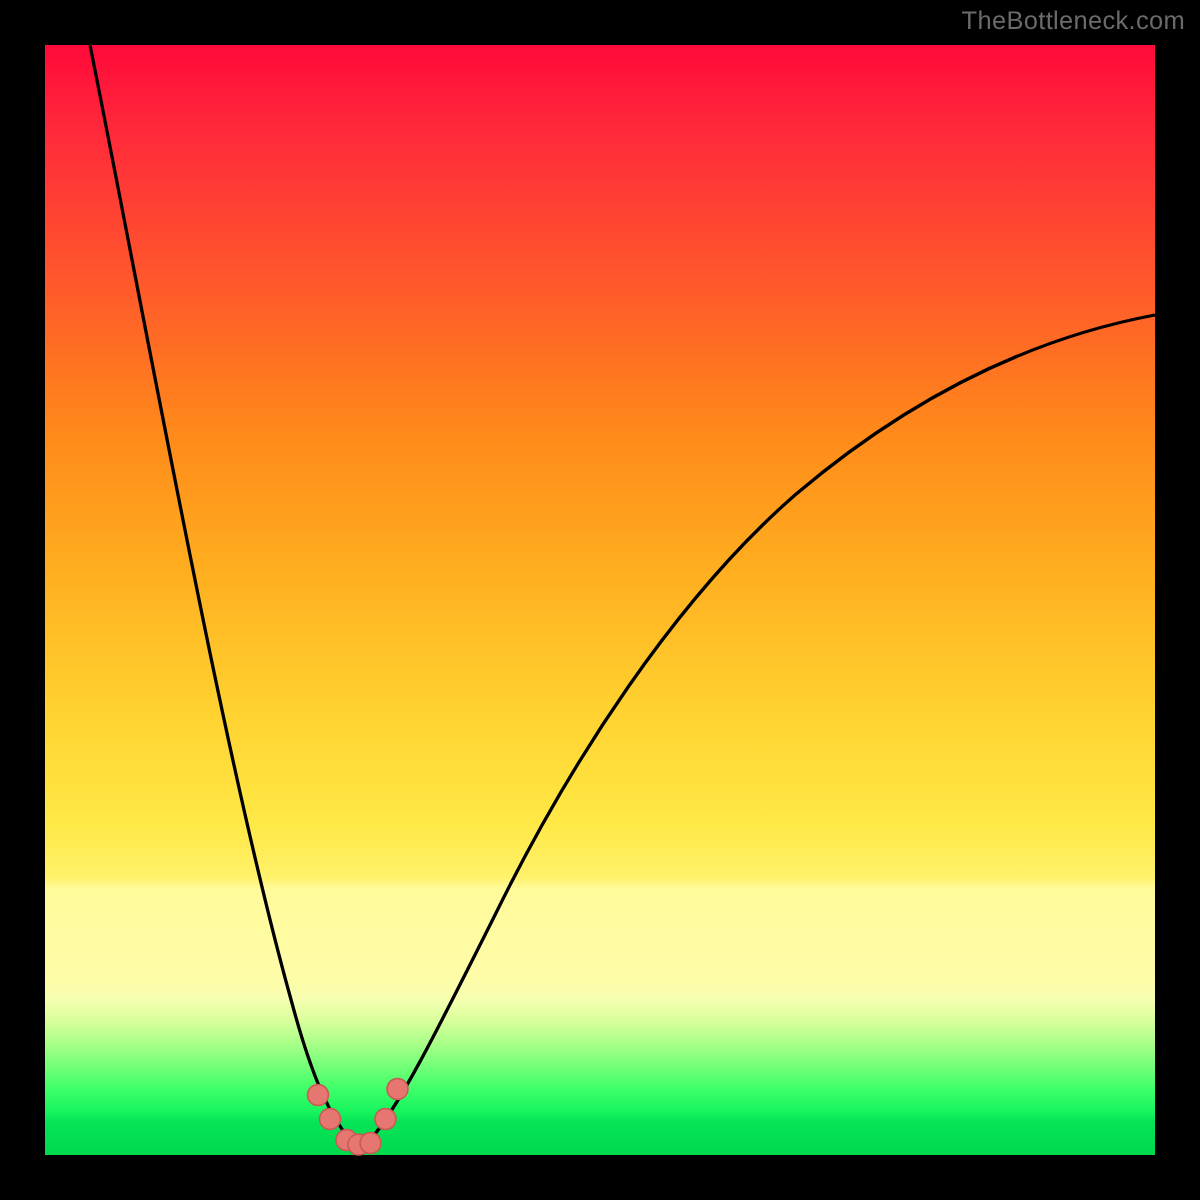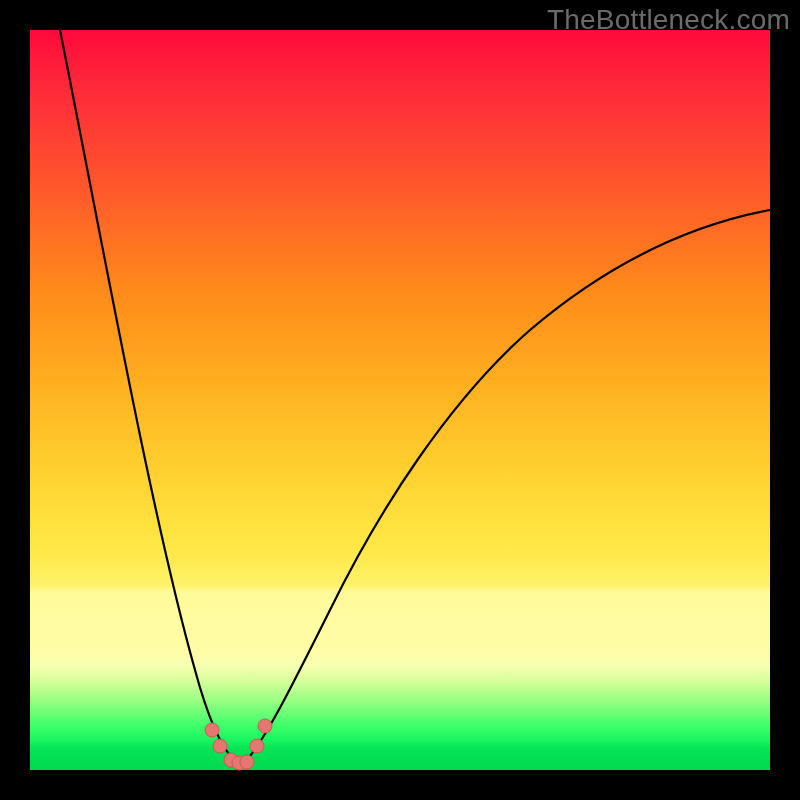--- a/index.html
+++ b/index.html
@@ -44,21 +44,21 @@
       #18f55e 96%,
       #06e556 97%,
       #00d84e 100%
     );
   }
   .watermark {
     position: absolute;
     top: 4px;
     right: 10px;
     color: #6b6b6b;
-    font-size: 28px;
+    font-size: 17px;
     font-weight: 500;
     letter-spacing: 0.2px;
     user-select: none;
     margin-left: 12px;
   }
   svg.curve {
     position: absolute;
     left: 0;
     top: 0;
     width: 740px;

